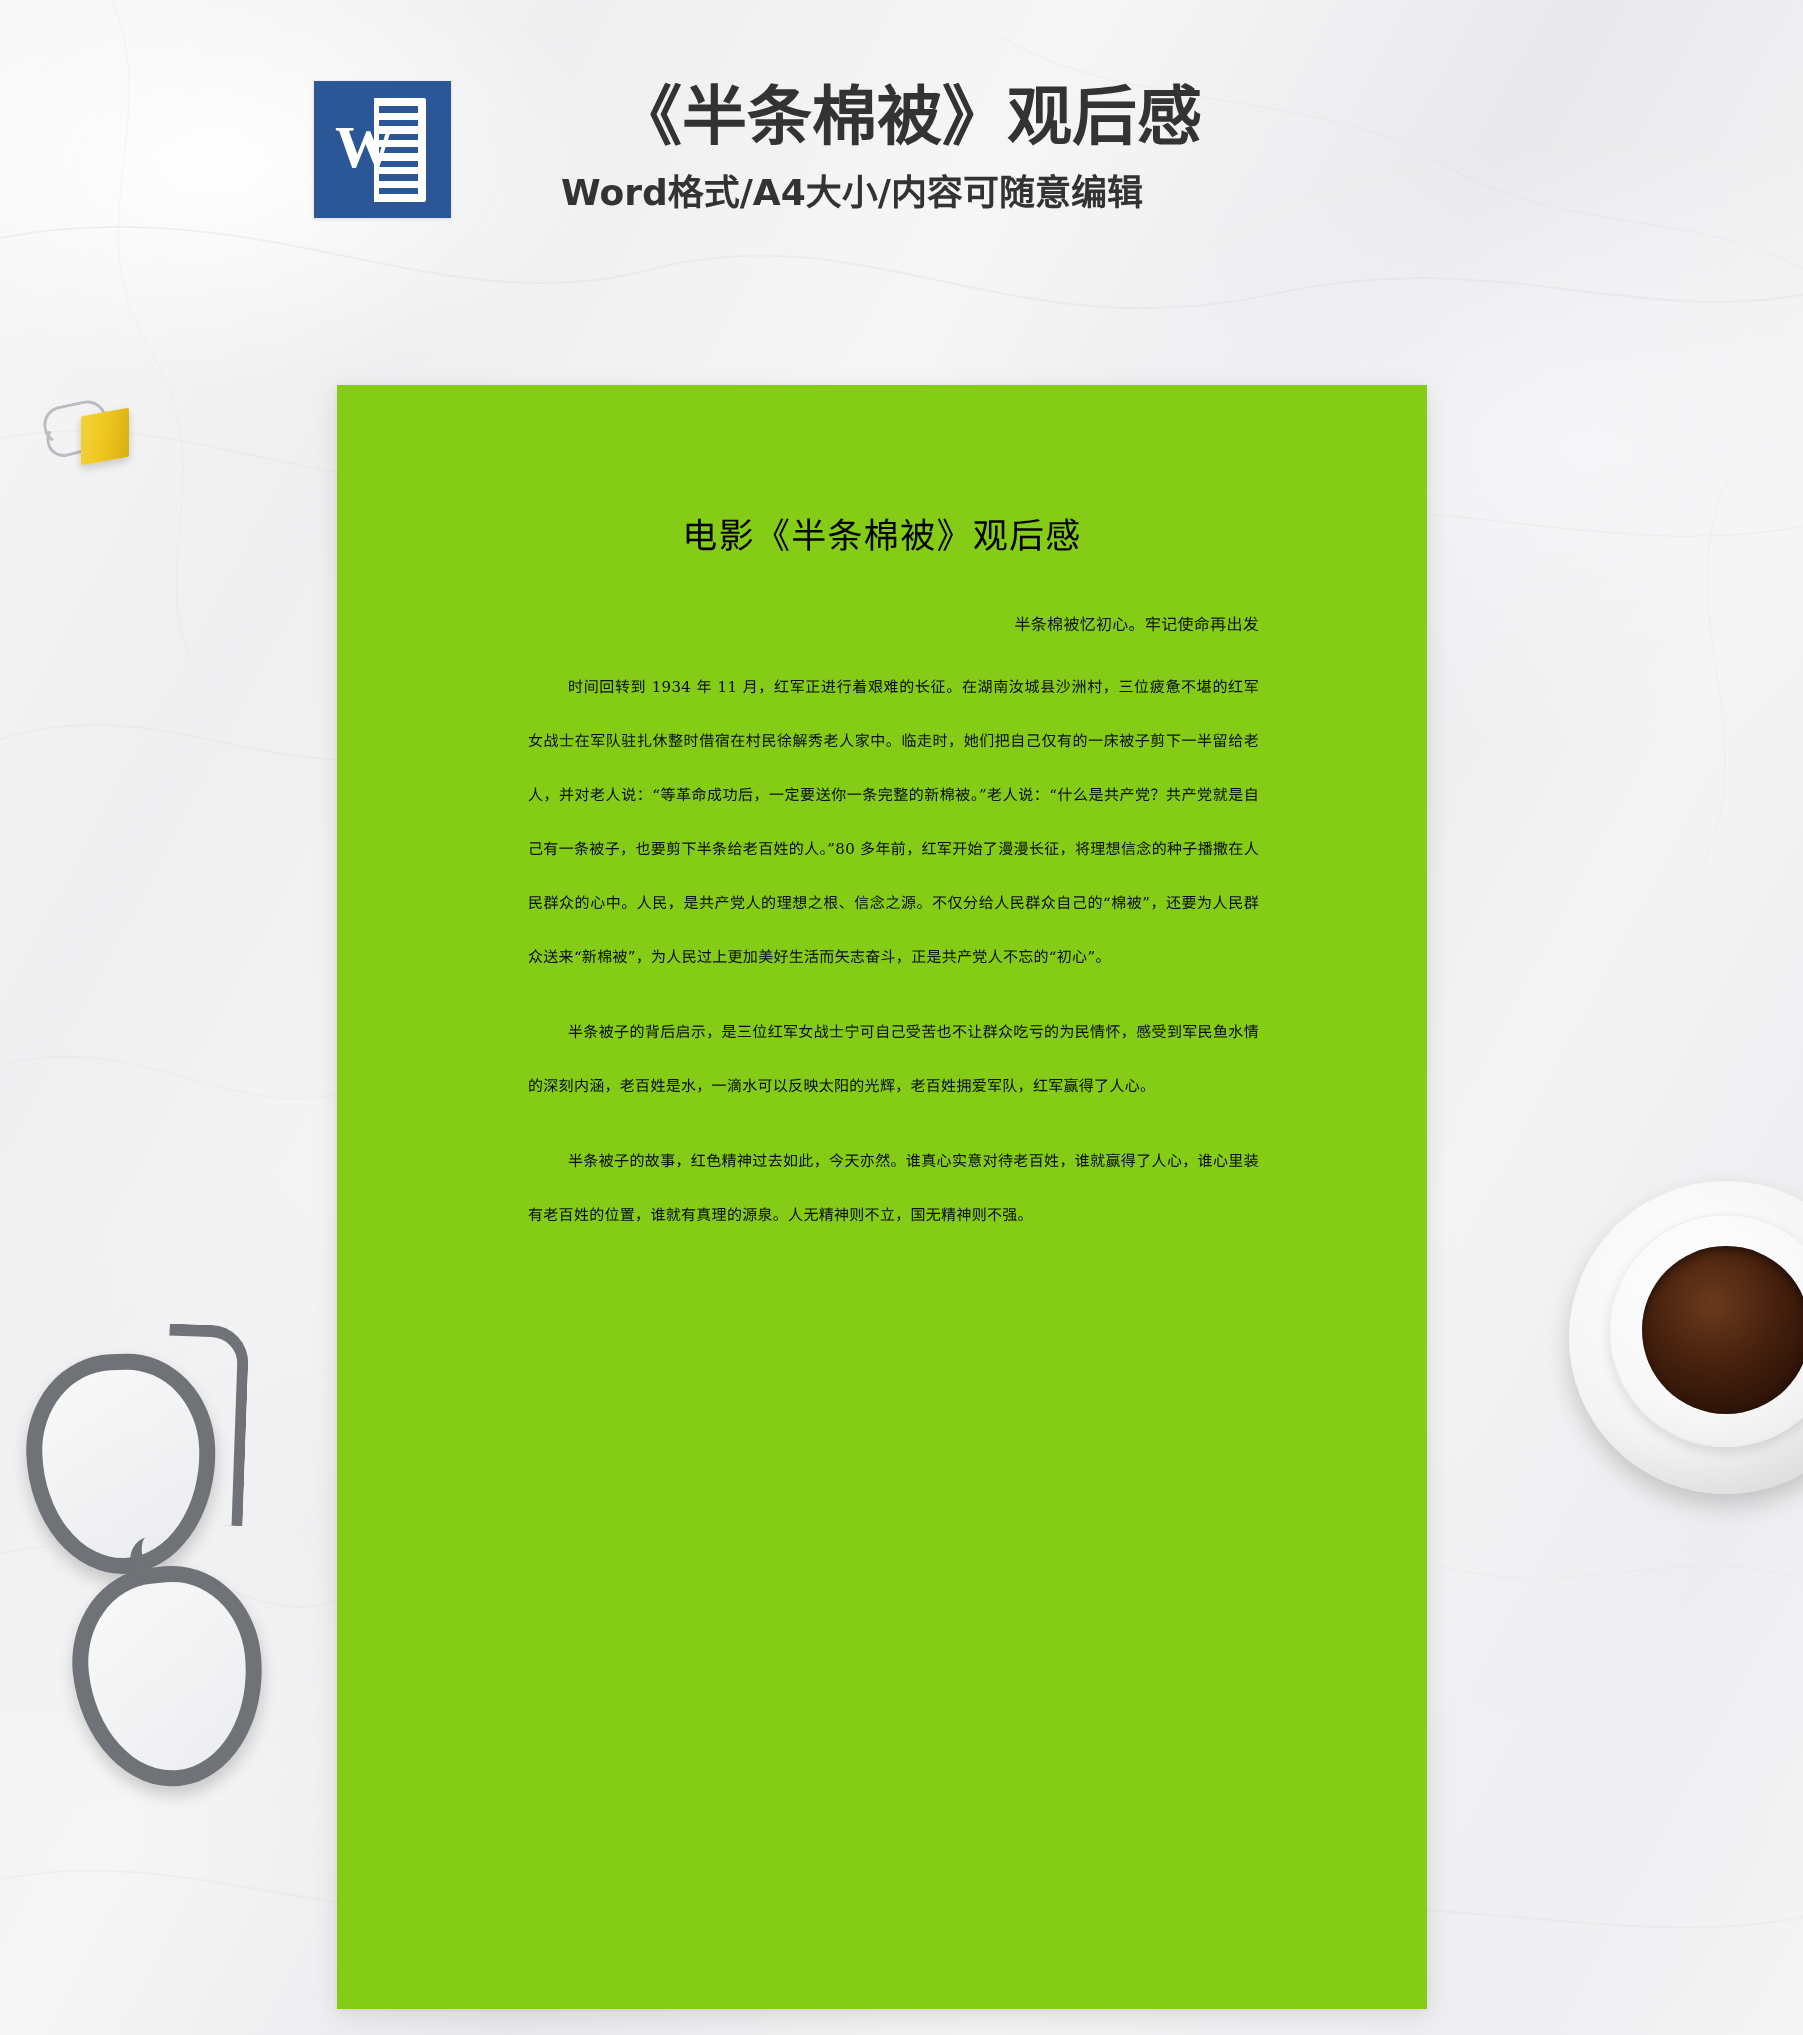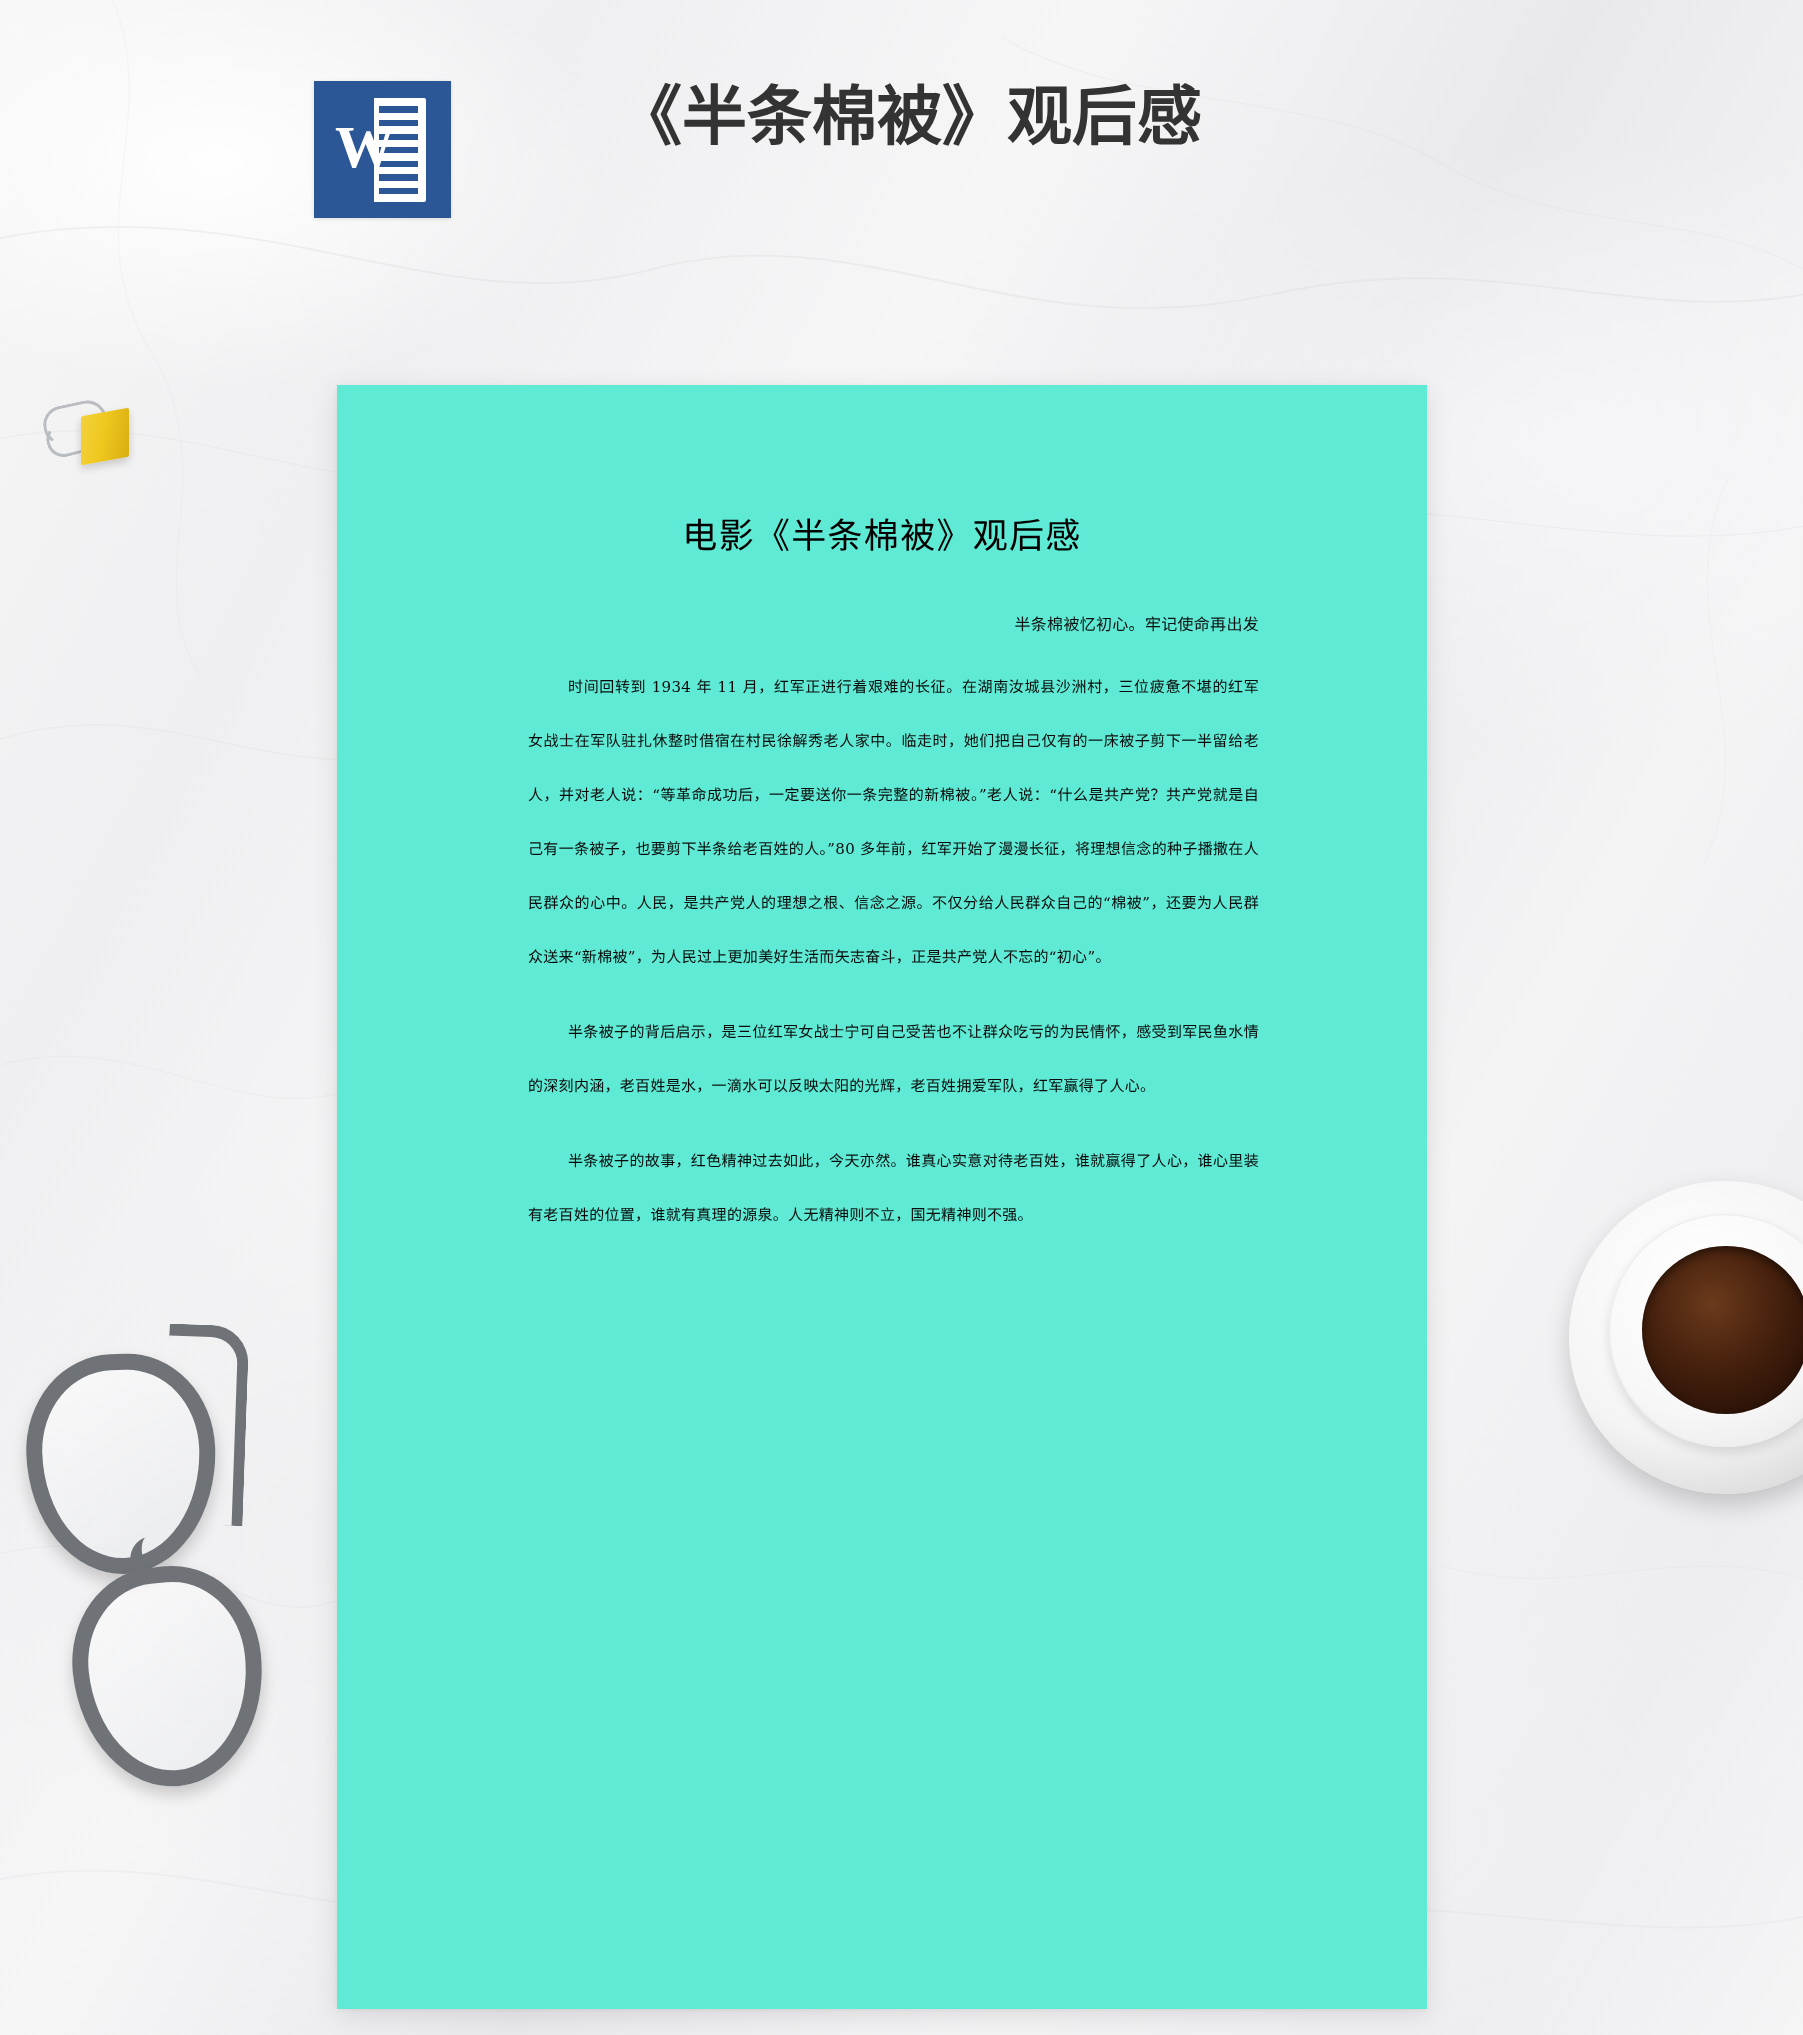--- a/index.html
+++ b/index.html
@@ -116,21 +116,21 @@
     white-space: nowrap;
   }
 
   
   .paper {
     position: absolute;
     left: 337px;
     top: 385px;
     width: 1090px;
     height: 1624px;
-    background: #5eead4;
+    background: #84cc16;
     box-shadow: 0 6.3px 25px rgba(0,0,0,0.10), 0 1.3px 5px rgba(0,0,0,0.06);
   }
   .doc-title {
     margin: 129px 0 0 0;
     text-align: center;
     font-size: 35px;
     line-height: 44px;
     color: #000000;
     font-family: "DejaVu Serif", "Liberation Serif", serif;
     font-weight: normal;
@@ -304,20 +304,21 @@
         <i></i>
         <i></i>
         <i></i>
         <i></i>
         <i></i>
     </div>
     <div class="fold"></div>
     <div class="w">W</div>
   </div>
   <div class="header-title">《半条棉被》观后感</div>
+  <div class="header-sub">Word格式/A4大小/内容可随意编辑</div>
 </div>
 
 <div class="clip">
   <div class="arm1"></div>
   <div class="arm2"></div>
   <div class="body"></div>
 </div>
 
 <div class="glasses">
   <div class="lens l1"></div>

